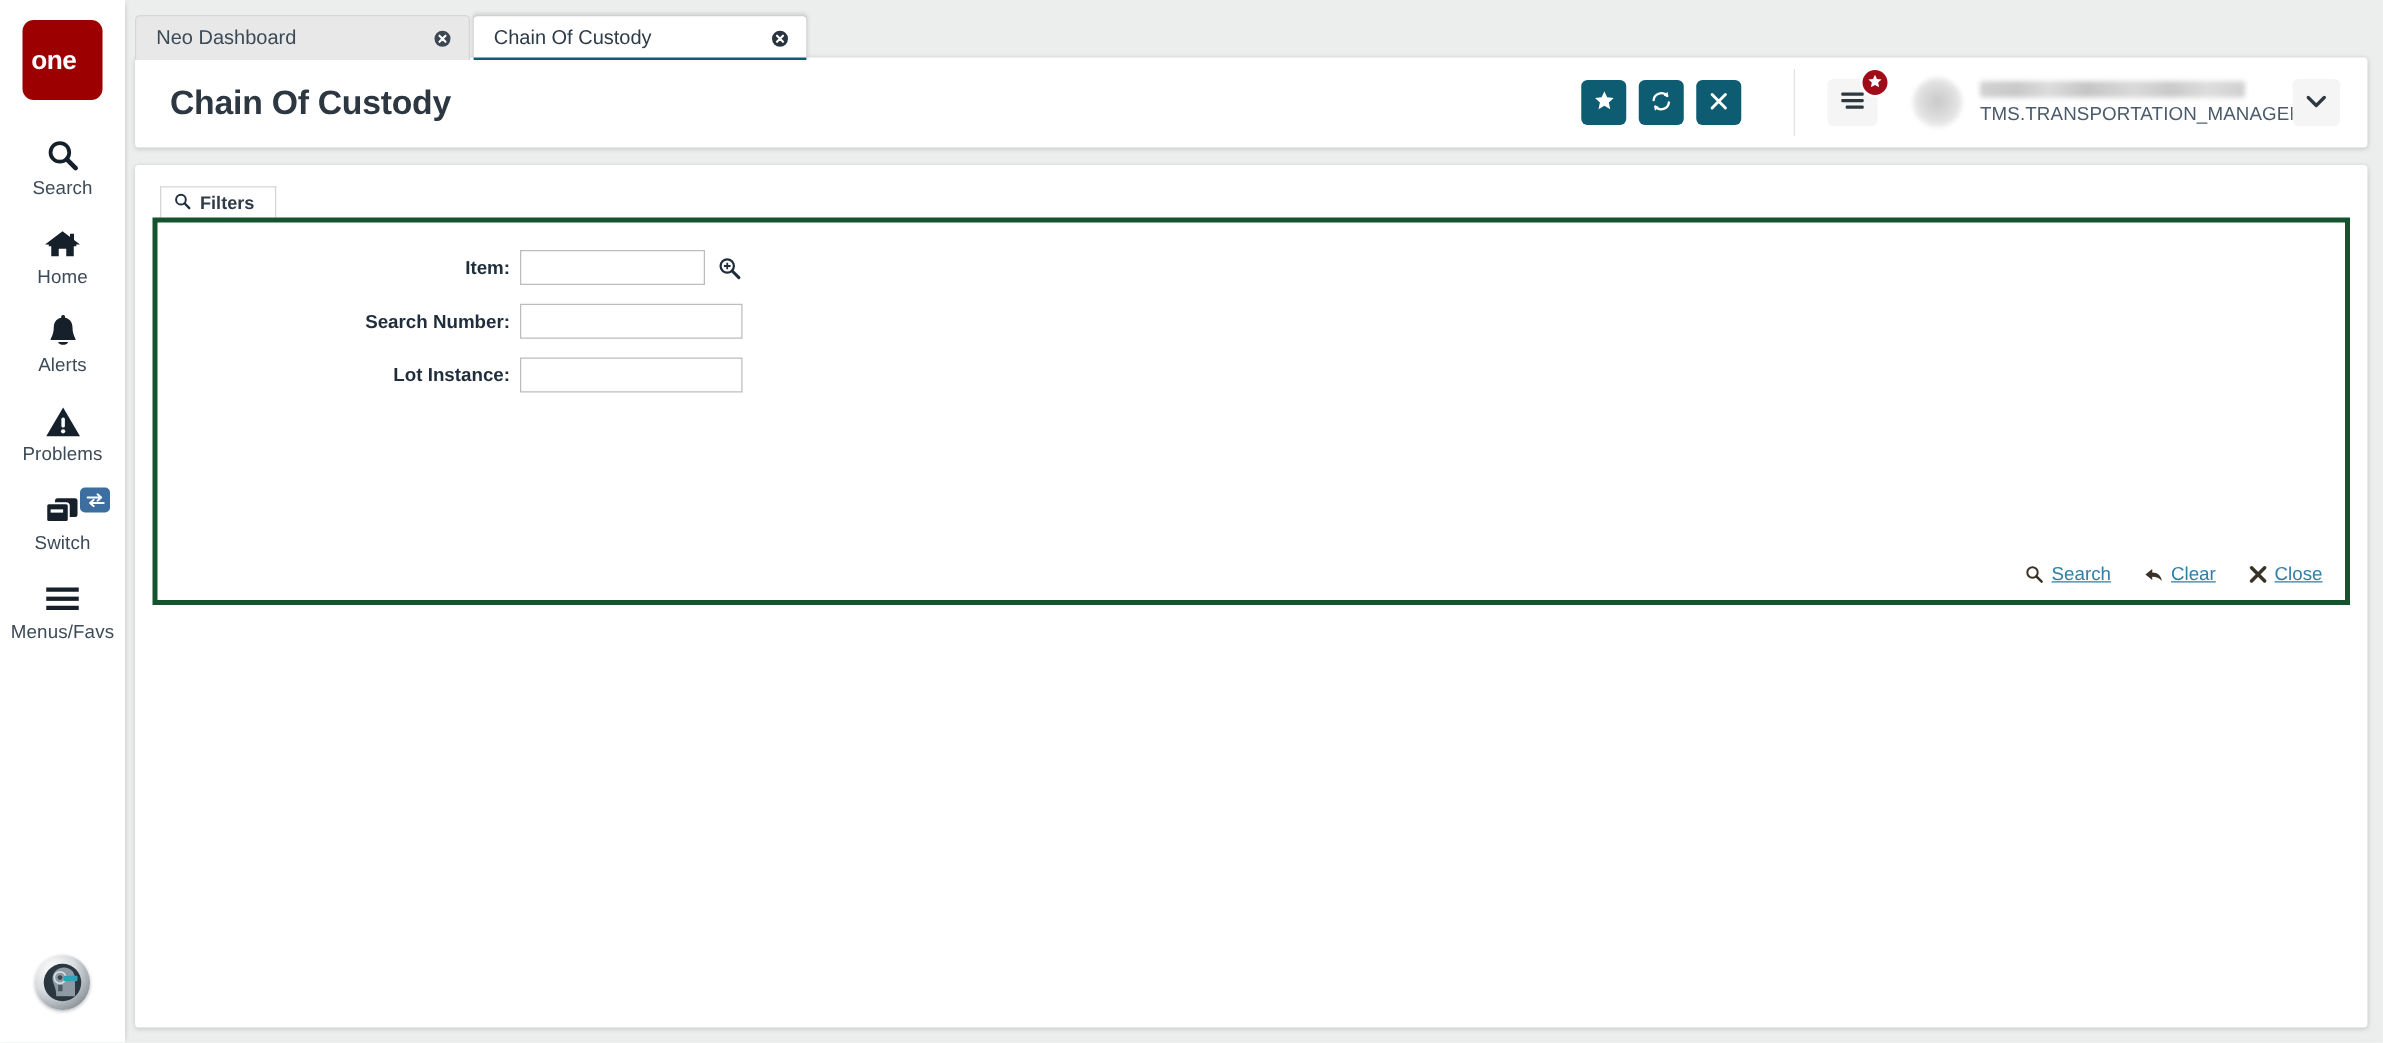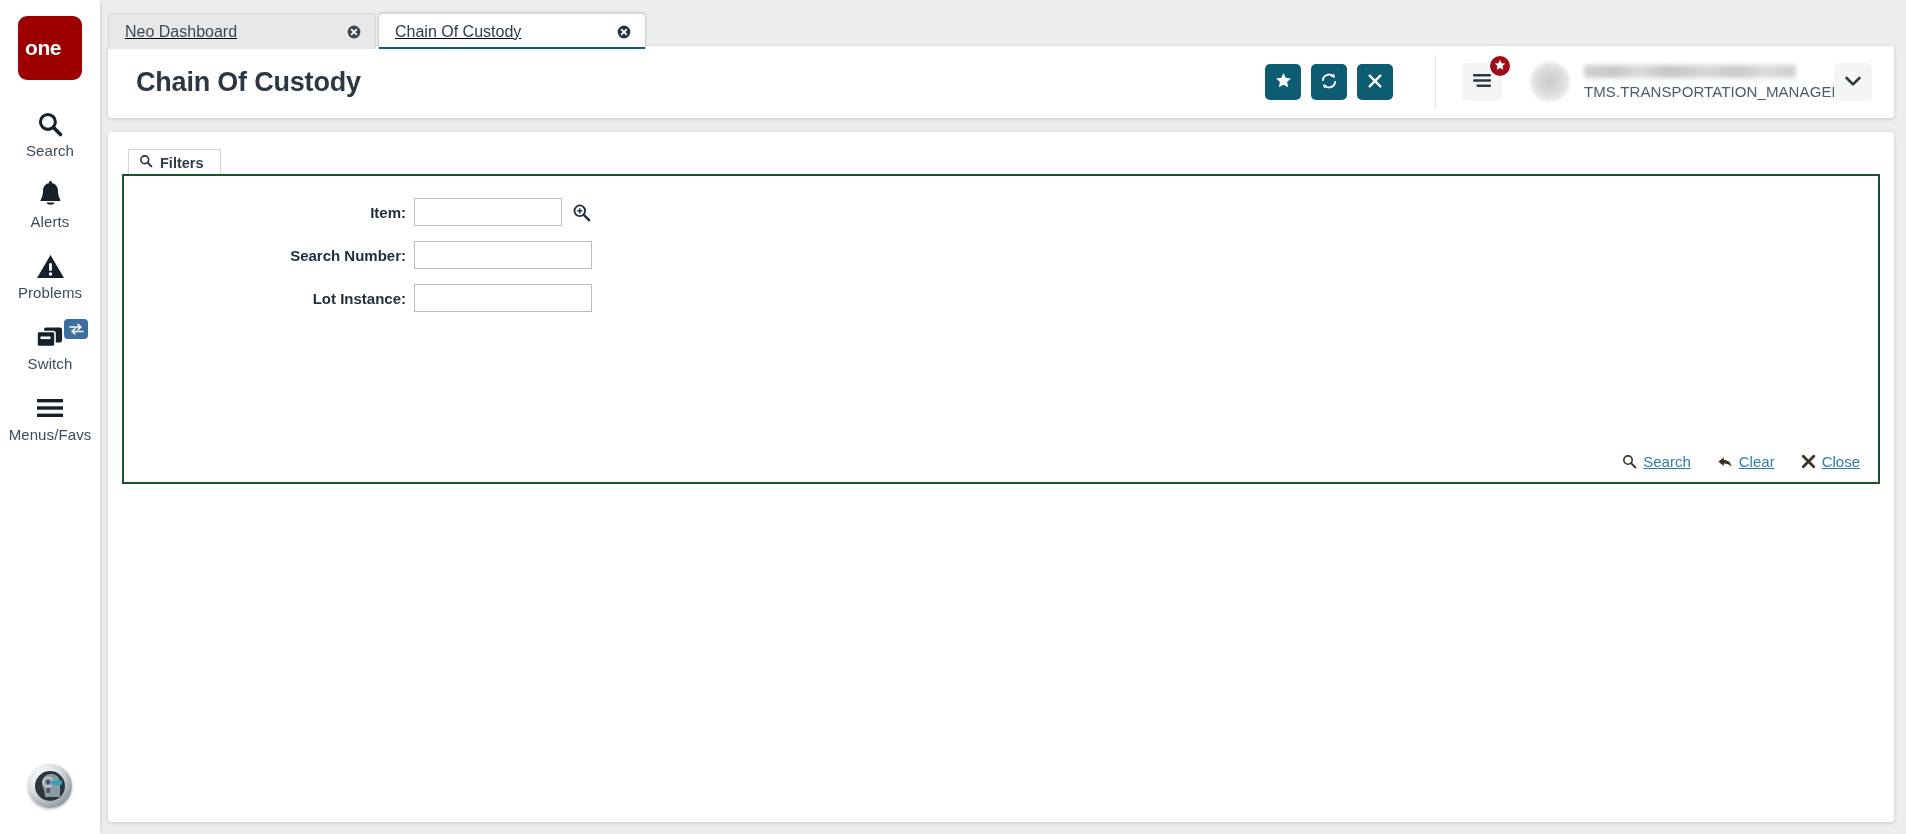--- a/index.html
+++ b/index.html
@@ -80,24 +80,23 @@
     position: relative;
     background: #eceded;
     overflow: hidden;
   }
 
   
   .tabstrip {
     position: absolute;
     top: 12px; left: 8px;
     display: flex;
-    align-items: center;
+    align-items: flex-start;
     height: 38px;
     z-index: 4;
-    text-decoration: underline;
   }
   .tab {
     height: 36px;
     min-width: 268px;
     display: flex;
     align-items: center;
     padding: 0 14px 0 16px;
     font-size: 16px;
     color: #3b4a58;
     background: #e8e8e8;
@@ -247,21 +246,21 @@
     font-weight: bold;
     color: #2f3b47;
     background: #ffffff;
     border: 1px solid #d5d5d5;
     border-bottom: none;
     cursor: pointer;
     position: relative;
     top: 1px;
   }
   .panel-box {
-    border: 2px solid #14532d;
+    border: 4px solid #14532d;
     background: #ffffff;
     min-height: 310px;
     padding: 22px 0 0 0;
     position: relative;
   }
 
   
   .form-row {
     display: flex;
     align-items: center;
@@ -335,20 +334,30 @@
     <div class="rail-item">
       <span class="rail-icon">
         <svg width="28" height="28" viewBox="0 0 24 24">
           <circle cx="10.2" cy="10.2" r="6.4" fill="none" stroke="#16202b" stroke-width="2.6"></circle>
           <line x1="15" y1="15" x2="21" y2="21" stroke="#16202b" stroke-width="3.2" stroke-linecap="round"></line>
         </svg>
       </span>
       <span class="rail-label">Search</span>
     </div>
 
+    <div class="rail-item">
+      <span class="rail-icon">
+        <svg width="30" height="27" viewBox="0 0 30 27">
+          <path d="M15 3 L29 13.5 L26 13.5 L26 15 L4 15 L4 13.5 L1 13.5 Z" fill="#16202b"></path>
+          <path d="M6 14.5 L24 14.5 L24 23 L18 23 L18 17 L12 17 L12 23 L6 23 Z" fill="#16202b"></path>
+          <rect x="21" y="5" width="3.2" height="5" fill="#16202b"></rect>
+        </svg>
+      </span>
+      <span class="rail-label">Home</span>
+    </div>
 
     <div class="rail-item">
       <span class="rail-icon">
         <svg width="27" height="28" viewBox="0 0 27 28">
           <path d="M13.5 2 C9 2 6 5.4 6 10 C6 16 3.5 18 3.5 20 L23.5 20 C23.5 18 21 16 21 10 C21 5.4 18 2 13.5 2 Z" fill="#16202b"></path>
           <rect x="11.9" y="0" width="3.2" height="3" rx="1.5" fill="#16202b"></rect>
           <path d="M9.5 21.5 C10 24.5 17 24.5 17.5 21.5 Z" fill="#16202b"></path>
         </svg>
       </span>
       <span class="rail-label">Alerts</span>

